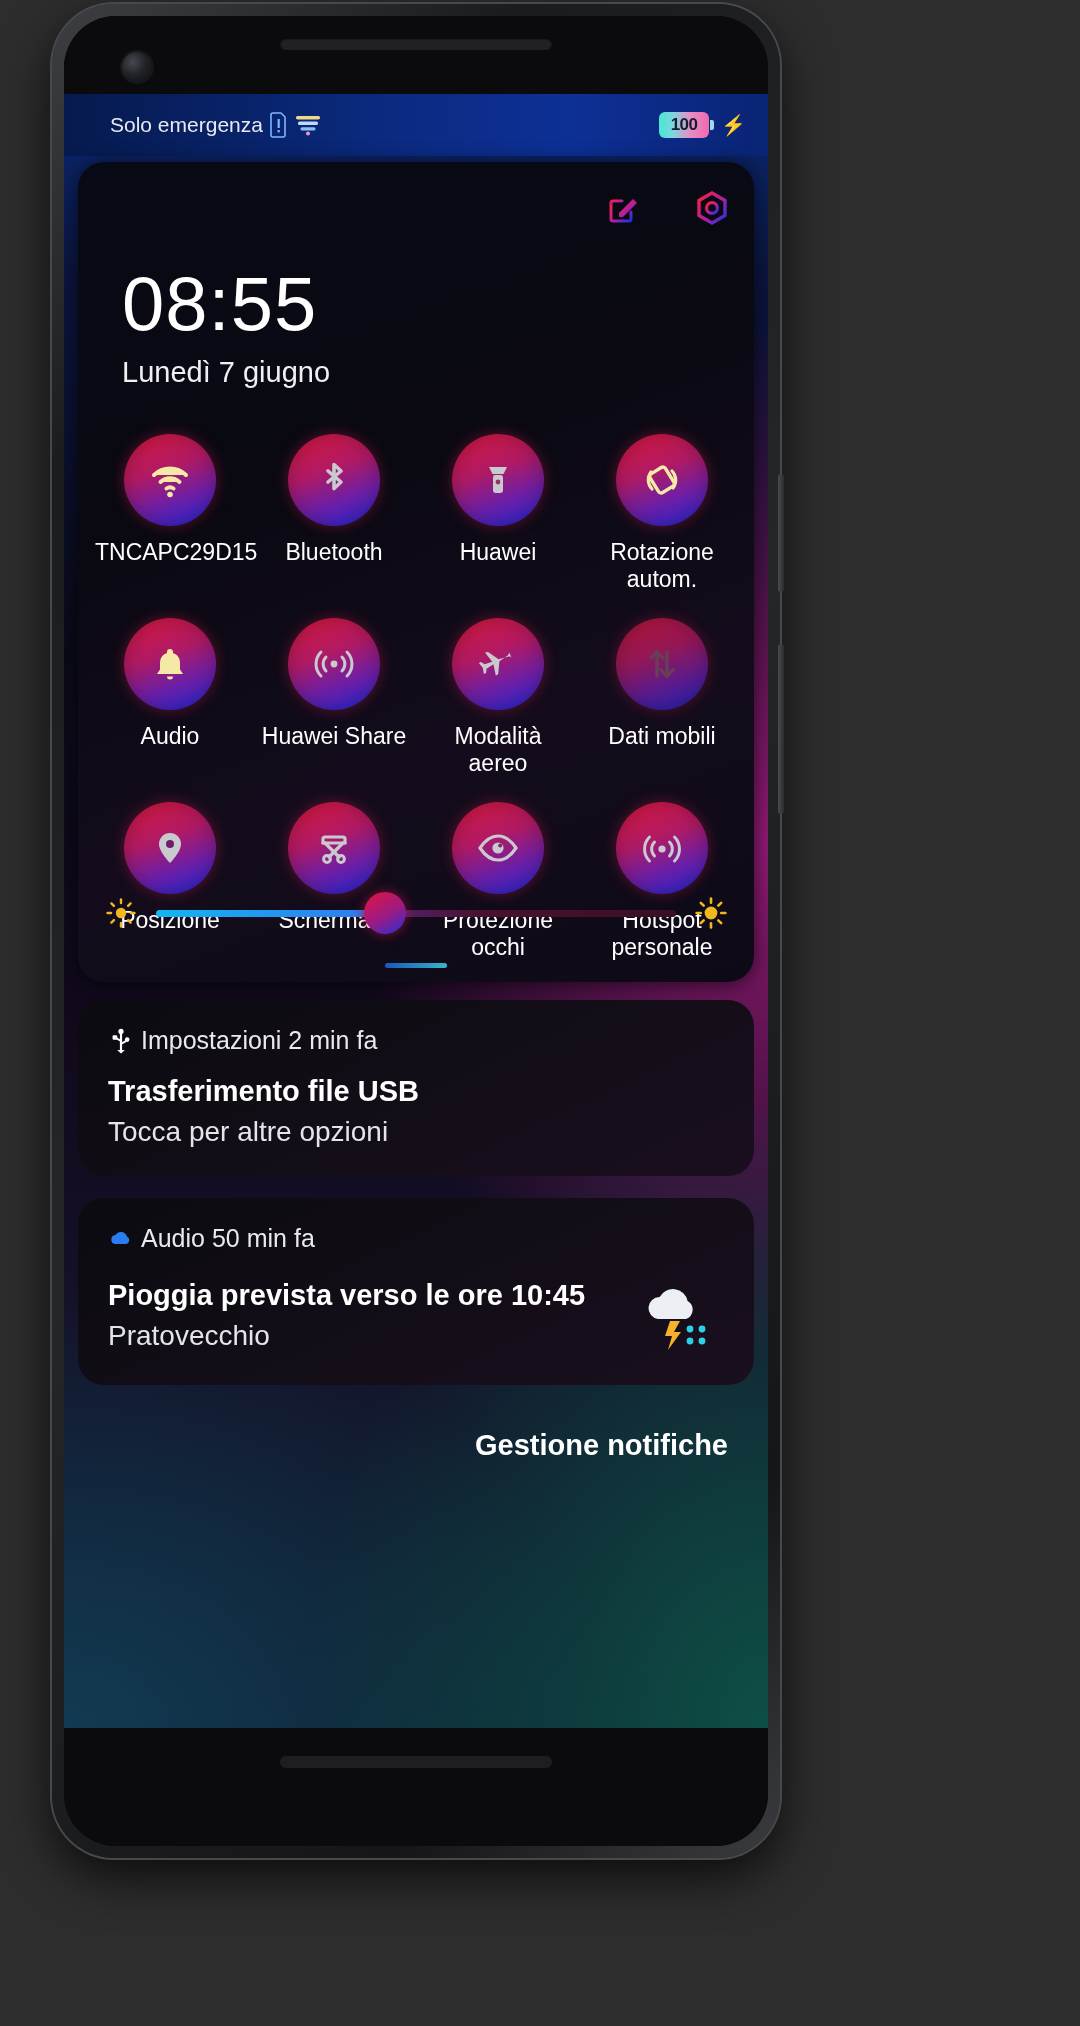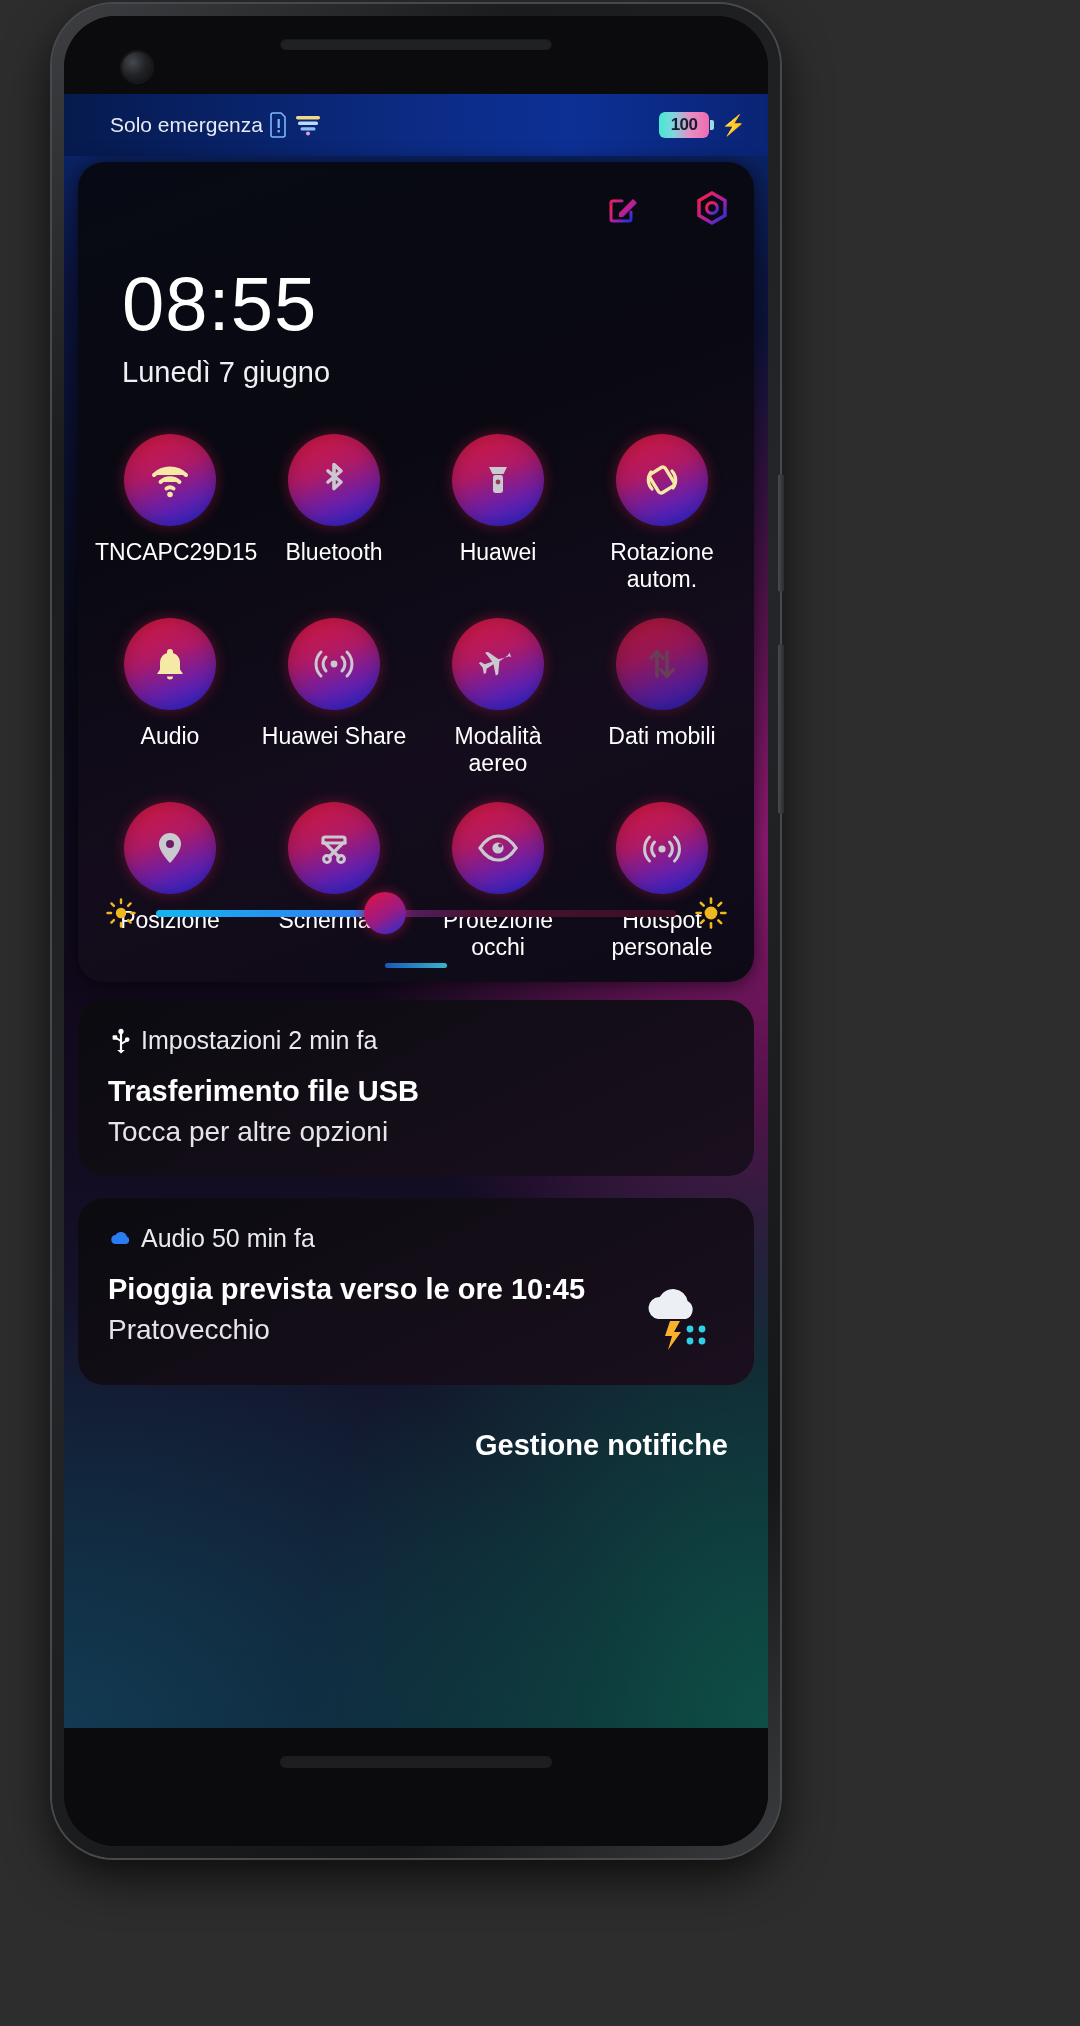--- a/index.html
+++ b/index.html
@@ -213,21 +213,21 @@
     margin-bottom: 20px;
   }
   .notif-app-icon { width: 26px; height: 26px; flex: none; }
   .notif-app { font-size: 25px; color: #e9e9ee; }
   .notif-time { font-size: 25px; color: #e9e9ee; }
   .notif-title {
     font-size: 29px; font-weight: bold; color: #ffffff;
     margin-bottom: 8px;
   }
   .notif-body { font-size: 28px; color: #e4e4ea; font-weight: 300; }
-  .notif-row { display: flex; align-items: flex-start; }
+  .notif-row { display: flex; align-items: center; }
   .notif-text-col { flex: 1; }
   .notif-thumb {
     width: 92px; height: 84px; flex: none;
     display: flex; align-items: center; justify-content: center;
     align-self: center;
   }
 
   #manage-row {
     text-align: right;
     padding: 22px 26px 0 0;

